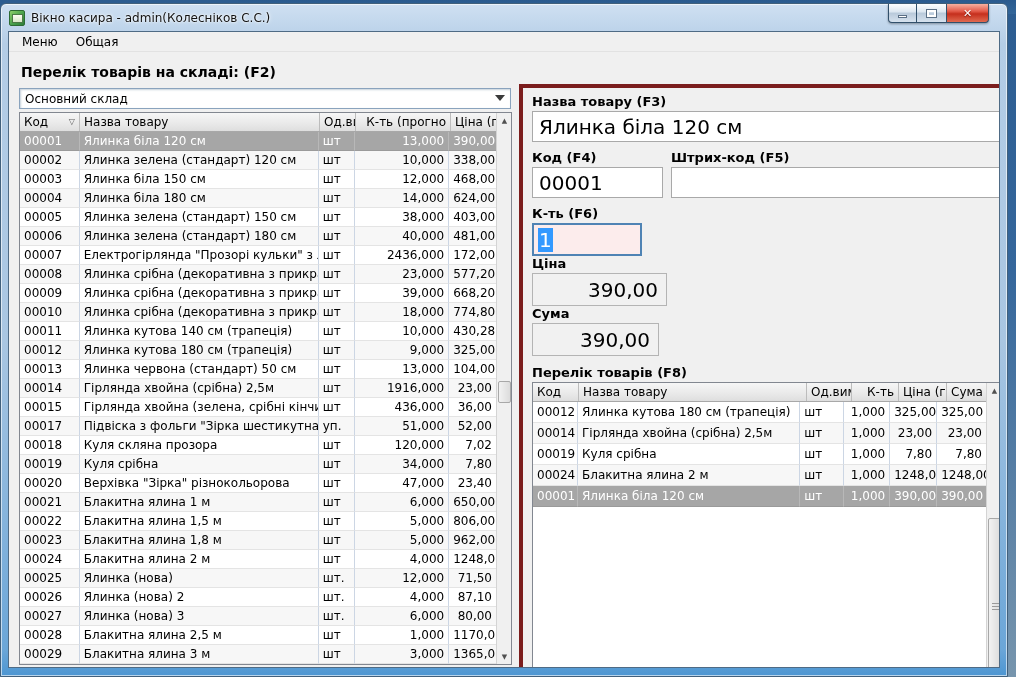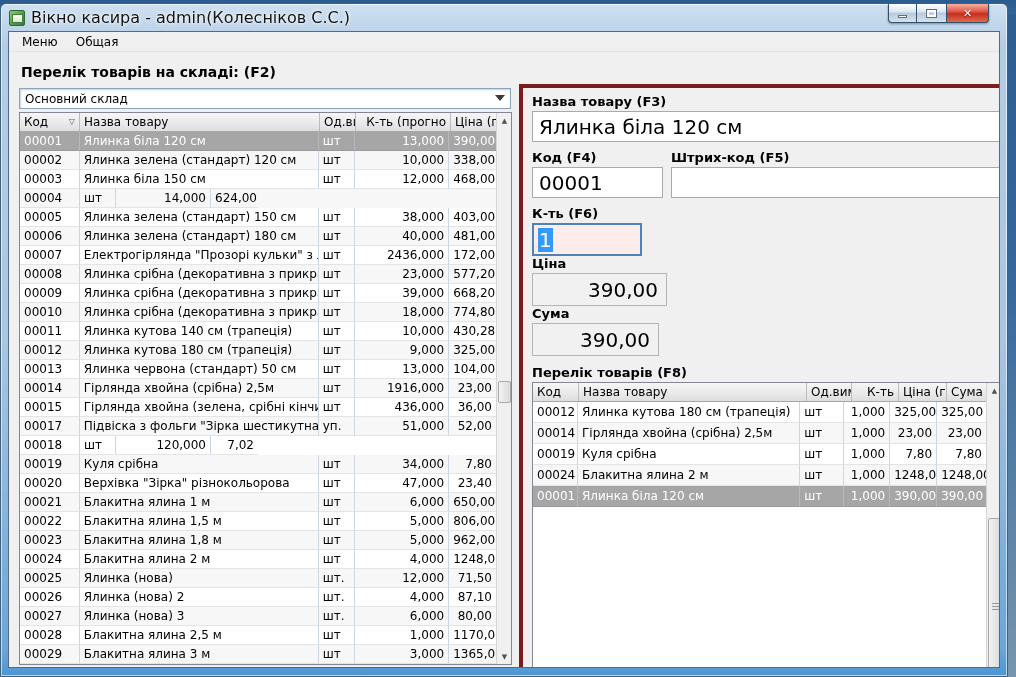--- a/index.html
+++ b/index.html
@@ -17,21 +17,21 @@
   .window { position:absolute; left:0; top:3px; width:1008px; height:674px;
     border-radius:6px 6px 0 0;
     background:linear-gradient(to bottom,#cfe0f2 0%,#b4cde6 6%,#a9c6e2 50%,#6ba6d8 96%,#4d96d2 100%);
     border:1px solid #41607c; box-shadow:inset 0 0 0 1px rgba(255,255,255,.6); }
   .titlebar { height:24px; display:flex; align-items:center; padding:3px 8px 0 8px; }
   .app-icon { width:16px; height:16px; margin-right:6px; border-radius:2px;
     background:linear-gradient(135deg,#8ed06a 0%,#47a04b 55%,#2e7d39 100%);
     border:1px solid #2c6b33; position:relative; }
   .app-icon::after { content:""; position:absolute; left:2px; top:3px; width:9px; height:7px;
     background:linear-gradient(#fdfdf4,#d8e8c8); border:1px solid #4c7b46; }
-  .title-text { font-size:16px; color:#111; text-shadow:0 0 4px #fff,0 0 2px #fff; white-space:nowrap; }
+  .title-text { font-size:12px; color:#111; text-shadow:0 0 4px #fff,0 0 2px #fff; white-space:nowrap; }
 
   .win-buttons { position:absolute; top:0; right:18px; display:flex; height:19px;
     filter:drop-shadow(0 1px 1px rgba(0,0,0,.35)); }
   .win-btn { width:29px; height:19px; border:1px solid #31506b; border-top:none;
     background:linear-gradient(to bottom,#fdfeff 0%,#dbe6f0 45%,#b8c9da 50%,#d6e2ee 100%);
     display:flex; align-items:center; justify-content:center; }
   .win-btn.min { border-radius:0 0 0 4px; }
   .win-btn.max { border-left:none; border-right:none; }
   .win-btn.close { width:43px; border-radius:0 0 4px 0;
     background:linear-gradient(to bottom,#f6b0a0 0%,#e35b4a 40%,#c52f1d 55%,#e06a50 100%); }
@@ -187,20 +187,21 @@
           </div>
           <div class="t-row">
             <div class="t-cell c0">00003</div>
             <div class="t-cell c1">Ялинка біла 150 см</div>
             <div class="t-cell c2">шт</div>
             <div class="t-cell c3">12,000</div>
             <div class="t-cell c4">468,00</div>
           </div>
           <div class="t-row">
             <div class="t-cell c0">00004</div>
+            <div class="t-cell c1">Ялинка біла 180 см</div>
             <div class="t-cell c2">шт</div>
             <div class="t-cell c3">14,000</div>
             <div class="t-cell c4">624,00</div>
           </div>
           <div class="t-row">
             <div class="t-cell c0">00005</div>
             <div class="t-cell c1">Ялинка зелена (стандарт) 150 см</div>
             <div class="t-cell c2">шт</div>
             <div class="t-cell c3">38,000</div>
             <div class="t-cell c4">403,00</div>
@@ -277,20 +278,21 @@
           </div>
           <div class="t-row">
             <div class="t-cell c0">00017</div>
             <div class="t-cell c1">Підвіска з фольги "Зірка шестикутна" (5</div>
             <div class="t-cell c2">уп.</div>
             <div class="t-cell c3">51,000</div>
             <div class="t-cell c4">52,00</div>
           </div>
           <div class="t-row">
             <div class="t-cell c0">00018</div>
+            <div class="t-cell c1">Куля скляна прозора</div>
             <div class="t-cell c2">шт</div>
             <div class="t-cell c3">120,000</div>
             <div class="t-cell c4">7,02</div>
           </div>
           <div class="t-row">
             <div class="t-cell c0">00019</div>
             <div class="t-cell c1">Куля срібна</div>
             <div class="t-cell c2">шт</div>
             <div class="t-cell c3">34,000</div>
             <div class="t-cell c4">7,80</div>

